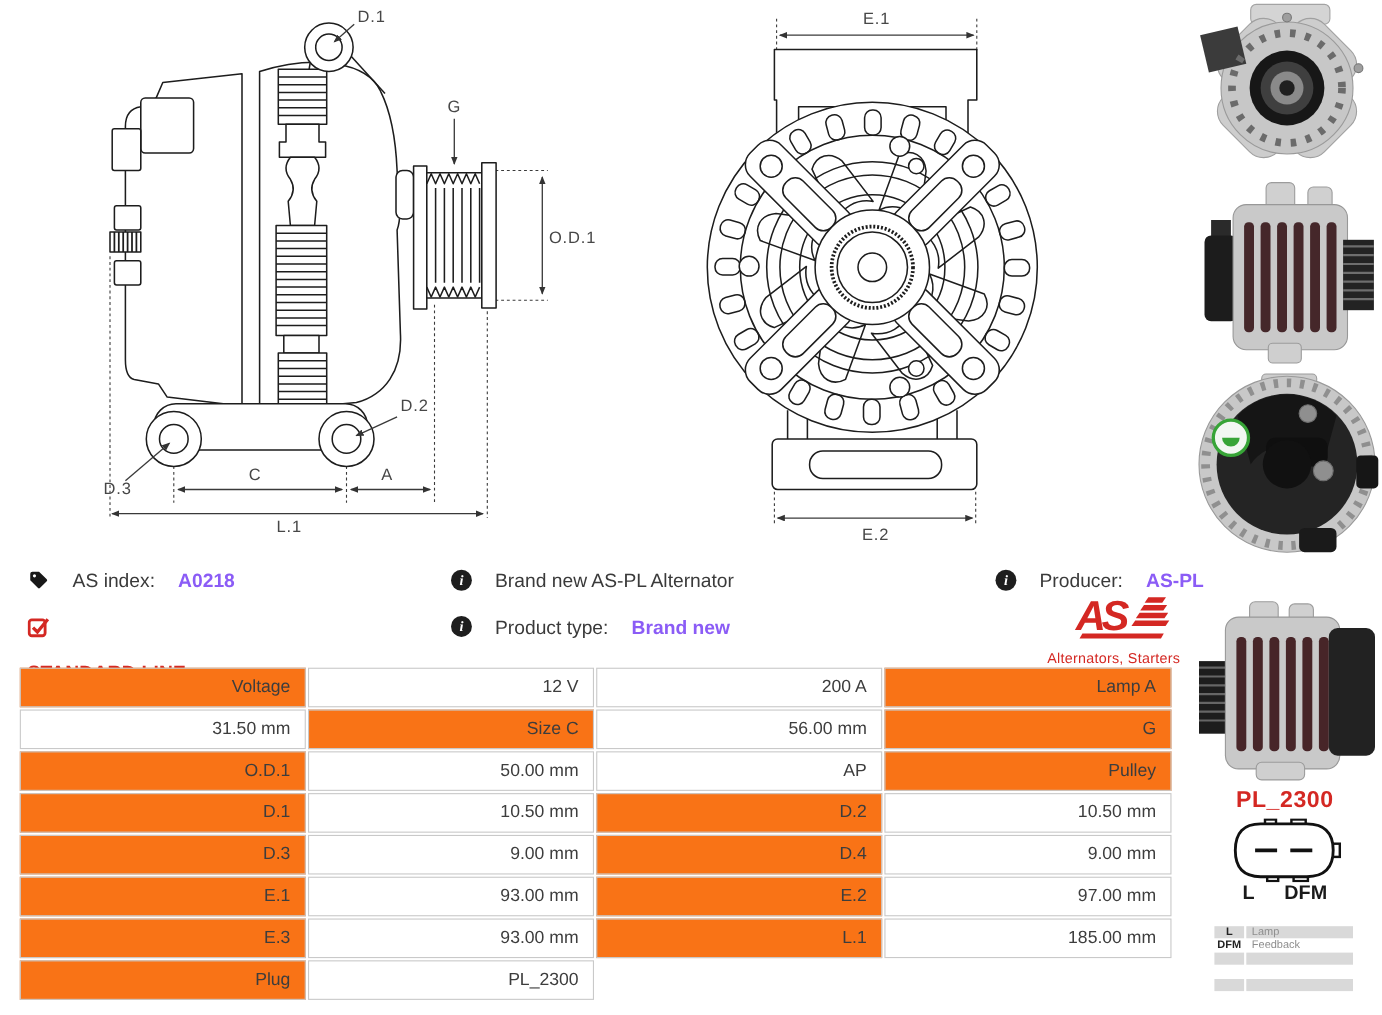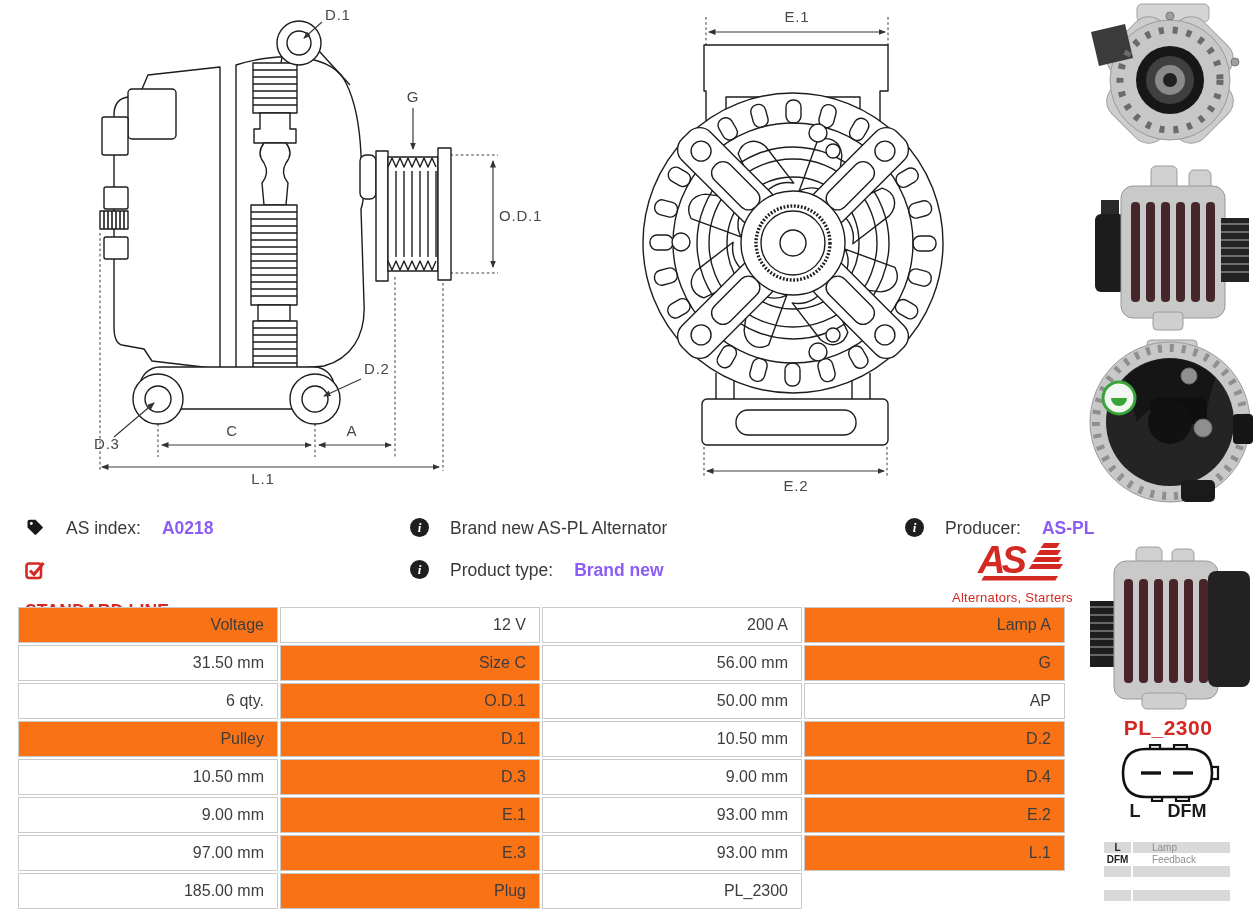--- a/index.html
+++ b/index.html
@@ -42,21 +42,21 @@
   
   .plug-name{position:absolute;left:1100px;top:716px;width:136px;text-align:center;
              font-size:21px;font-weight:700;color:#d42823;letter-spacing:.5px;}
   .plug-pins{position:absolute;left:1116px;top:801px;width:104px;display:flex;
              justify-content:space-around;font-size:18px;font-weight:700;color:#1a1a1a;}
 
   
   .legend{position:absolute;left:1104px;top:842px;width:126px;display:flex;flex-direction:column;gap:1px;}
   .lrow{display:flex;gap:2px;height:11px;}
   .lkey{width:27px;text-align:center;font-size:10px;font-weight:700;color:#222;line-height:11px;}
-  .lval{width:97px;font-size:10px;color:#8e8e8e;line-height:11px;padding-left:19px;box-sizing:border-box;}
+  .lval{width:97px;font-size:10px;color:#8e8e8e;line-height:11px;padding-left:5px;box-sizing:border-box;}
   .lgray .lkey,.lgray .lval{background:#d9d9d9;}
 </style>
 </head>
 <body>
 
 <div class="stage">
 
   <svg class="absx" style="left:88px;top:5px;" width="455" height="490" viewBox="0 0 455 490">
     <defs>
       <marker id="ar" markerWidth="9" markerHeight="8" refX="6.5" refY="3" orient="auto-start-reverse" markerUnits="userSpaceOnUse">
@@ -405,21 +405,20 @@
     <div class="cell lab">Voltage</div>
     <div class="cell val">12 V</div>
     <div class="cell val">200 A</div>
 
     <div class="cell lab">Lamp A</div>
     <div class="cell val">31.50 mm</div>
     <div class="cell lab">Size C</div>
     <div class="cell val">56.00 mm</div>
 
     <div class="cell lab">G</div>
-    <div class="cell val">6 qty.</div>
     <div class="cell lab">O.D.1</div>
     <div class="cell val">50.00 mm</div>
 
     <div class="cell val">AP</div>
     <div class="cell lab">Pulley</div>
     <div class="cell lab">D.1</div>
     <div class="cell val">10.50 mm</div>
 
     <div class="cell lab">D.2</div>
     <div class="cell val">10.50 mm</div>

